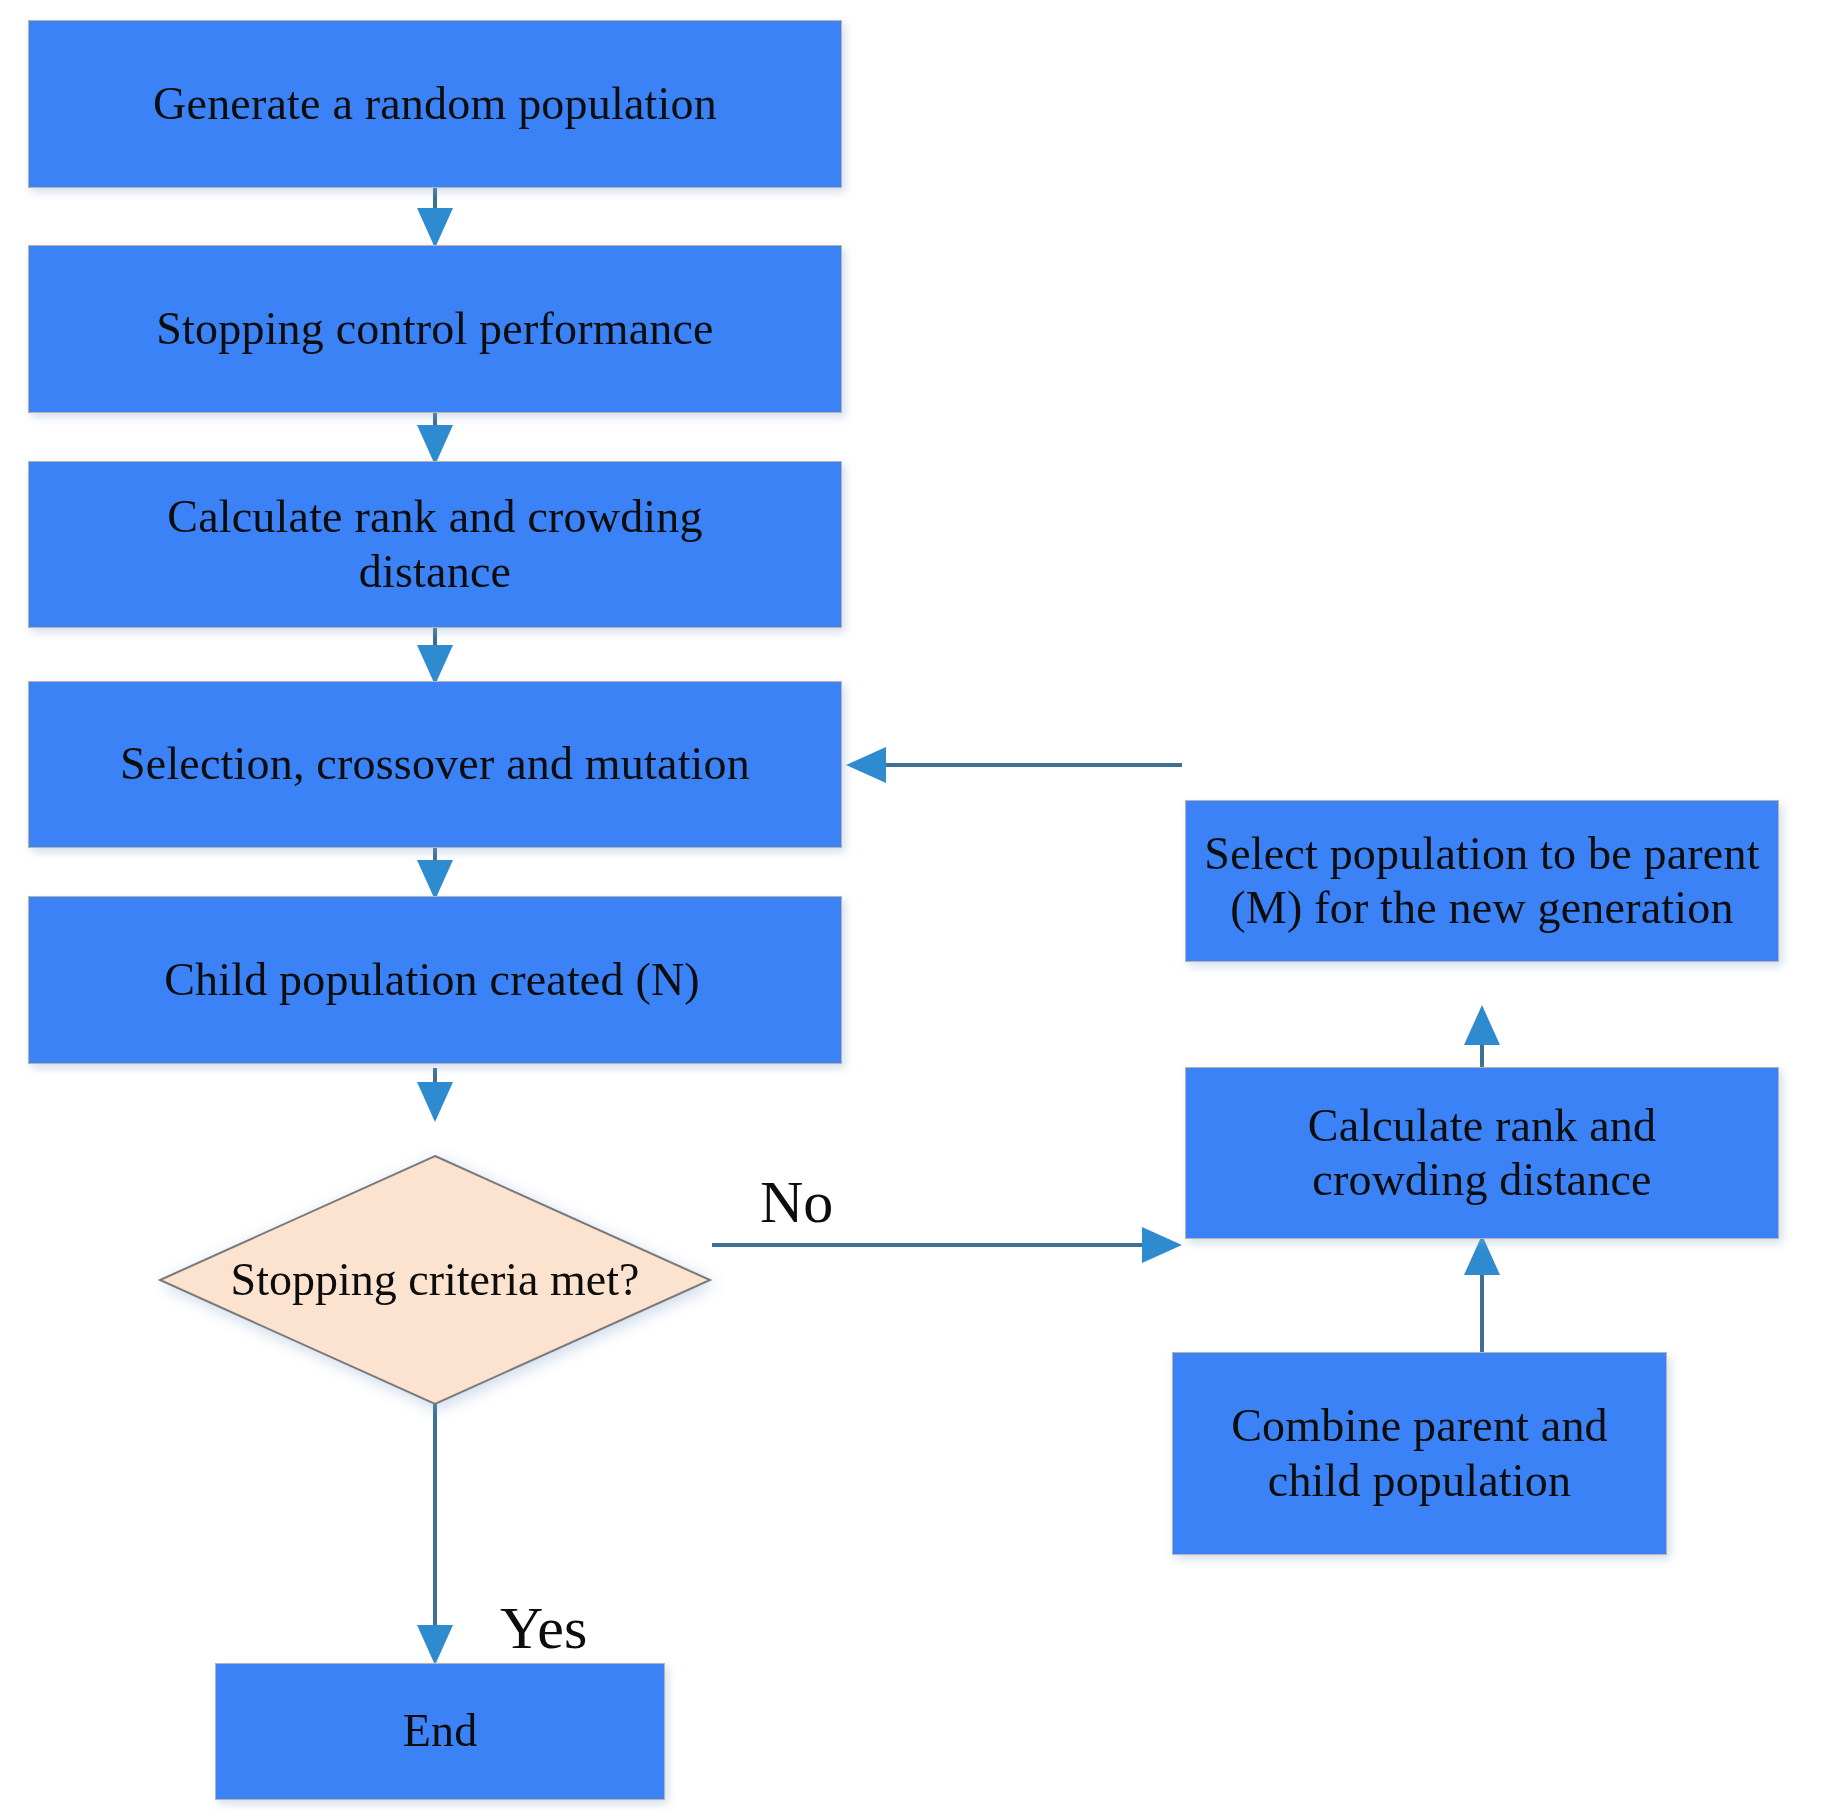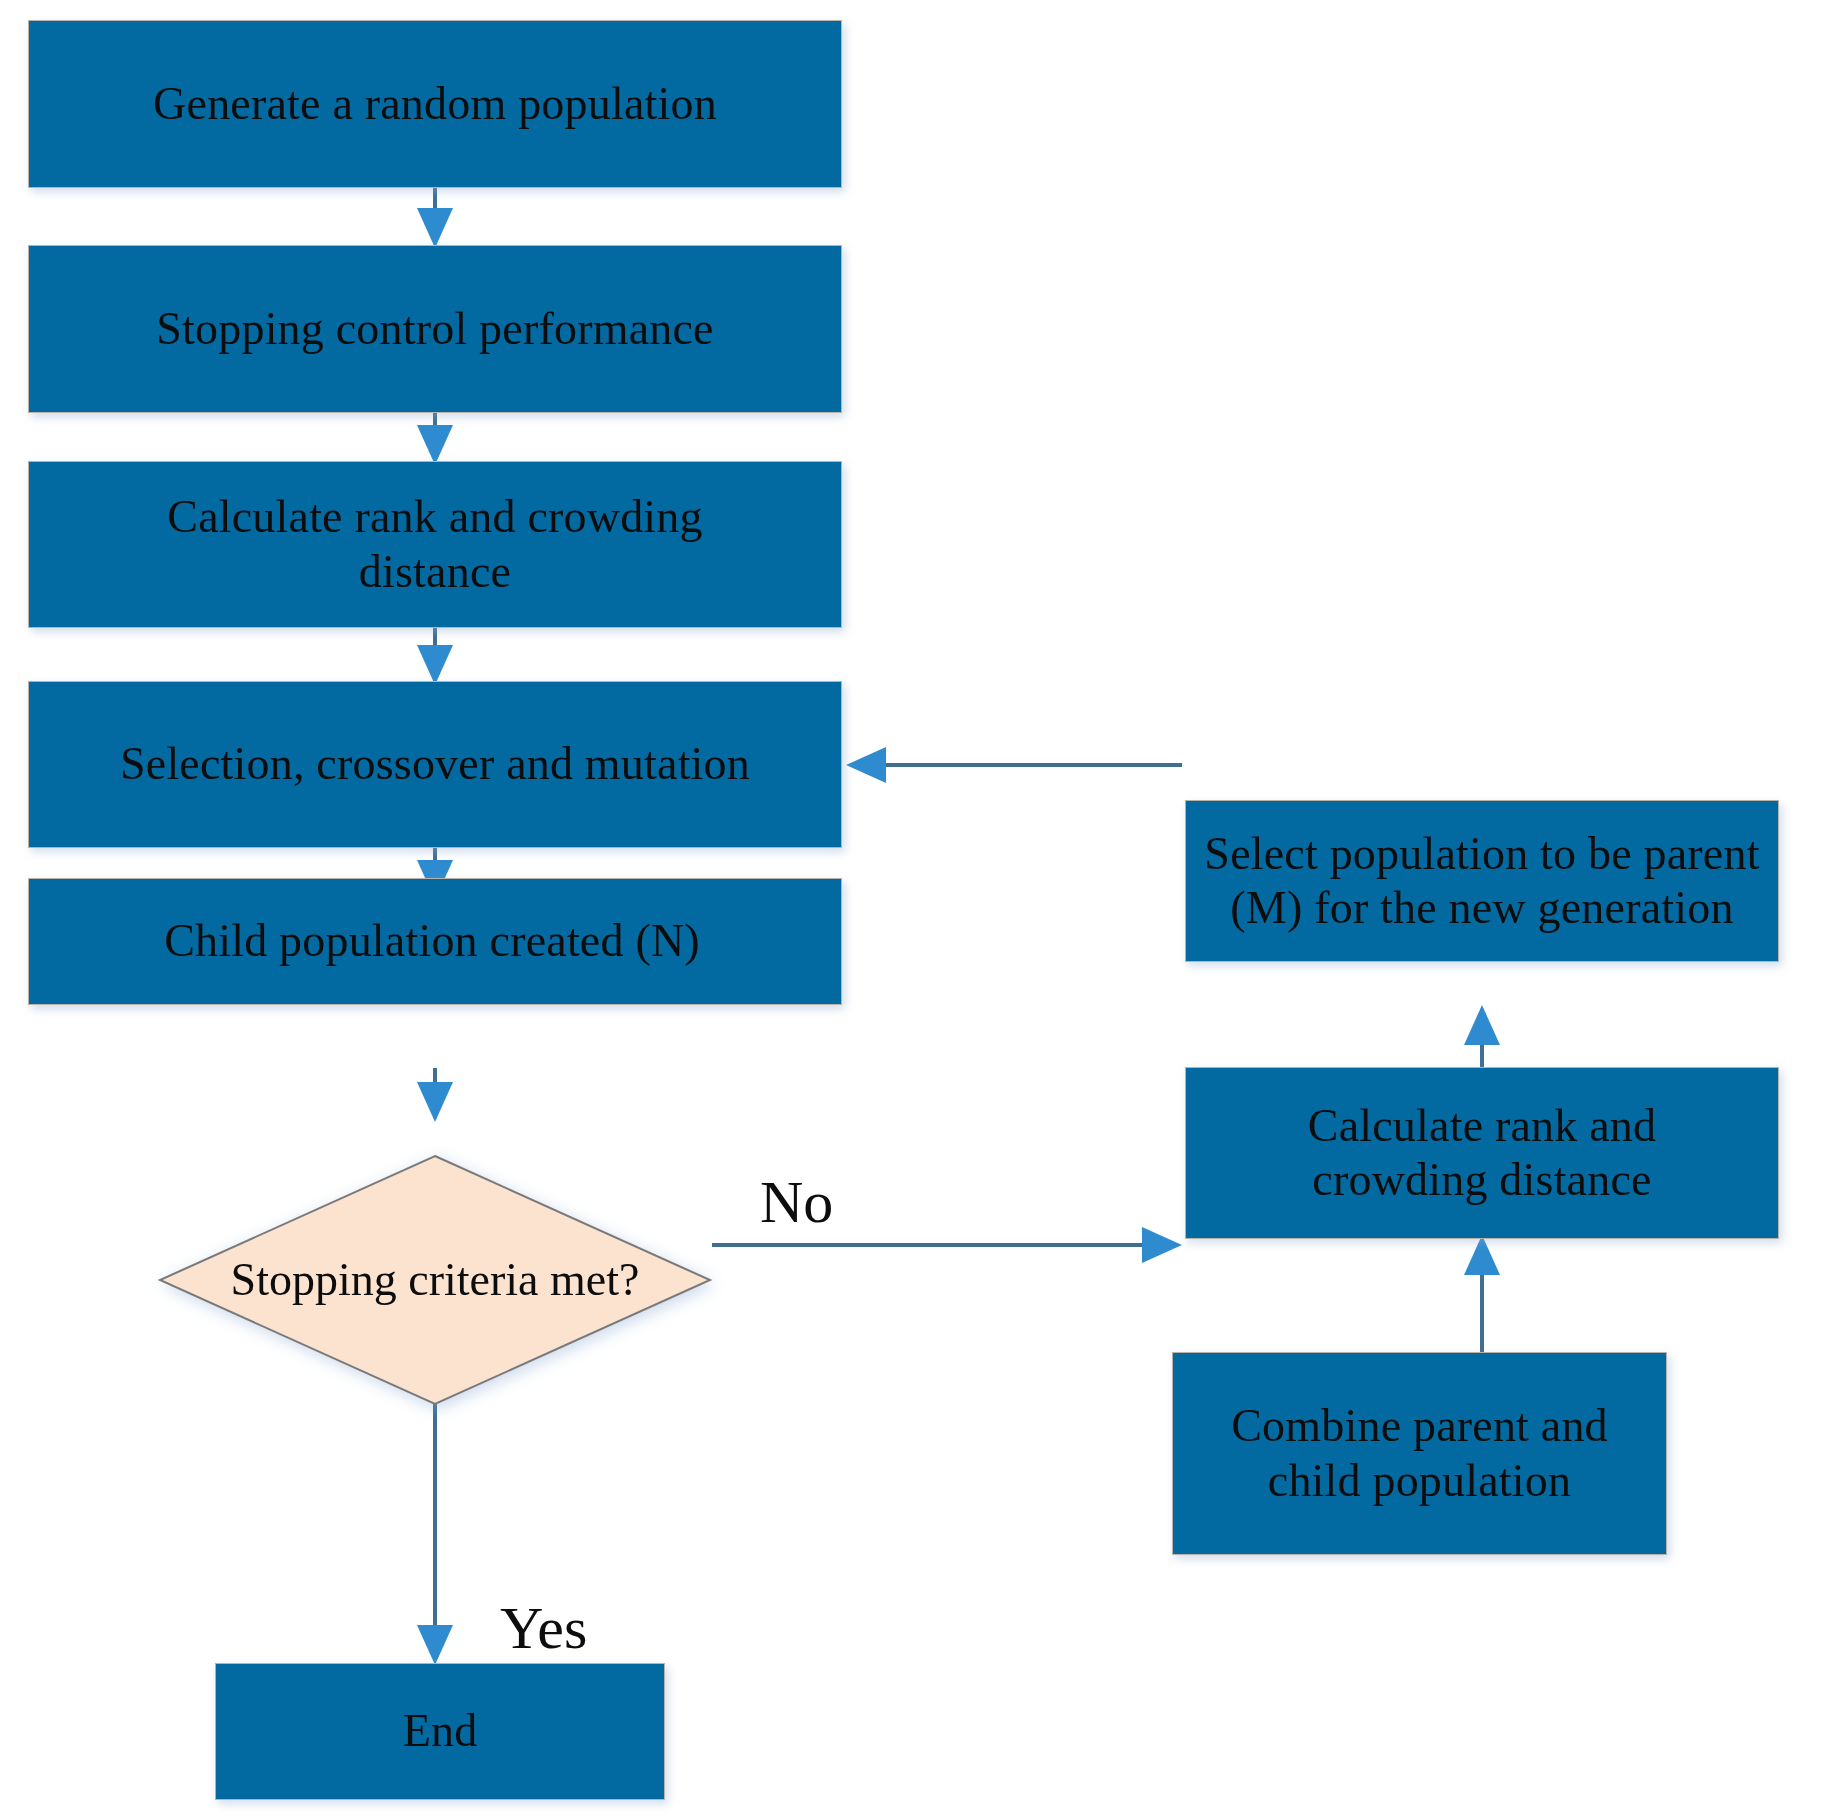--- a/index.html
+++ b/index.html
@@ -11,21 +11,21 @@
     position: relative;
     width: 1824px;
     height: 1818px;
     background: #ffffff;
     font-family: "Liberation Serif", "DejaVu Serif", serif;
     overflow: hidden;
   }
   .node {
     position: absolute;
     box-sizing: border-box;
-    background: #0369a1;
+    background: #3b82f6;
     border: 1px solid #b9b3ac;
     display: flex;
     align-items: center;
     justify-content: center;
     text-align: center;
     color: #0d0d0d;
     font-size: 46px;
     line-height: 1.18;
     letter-spacing: .2px;
     padding: 6px 18px;
@@ -116,21 +116,21 @@
   </div>
 
   <div class="node" style="left:28px; top:461px; width:814px; height:167px; padding-left:120px; padding-right:120px;">
     <span class="txt">Calculate rank and crowding distance</span>
   </div>
 
   <div class="node" style="left:28px; top:681px; width:814px; height:167px;">
     <span class="txt">Selection, crossover and mutation</span>
   </div>
 
-  <div class="node" style="left:28px; top:878px; width:814px; height:127px;padding-left:12px;">
+  <div class="node" style="left:28px; top:896px; width:814px; height:168px;padding-left:12px;">
     <span class="txt">Child population created (N)</span>
   </div>
 
   <div class="diamond-wrap" style="left:158px; top:1154px; width:554px; height:252px;">
     <svg width="554" height="252" viewBox="0 0 554 252">
       <polygon points="277,2 552,126 277,250 2,126" fill="#fce3d0" stroke="#7a7a7a" stroke-width="2" style="filter:drop-shadow(3px 4px 8px rgba(140,170,210,0.45));"></polygon>
     </svg>
     <div class="diamond-label">Stopping criteria met?</div>
   </div>
 

